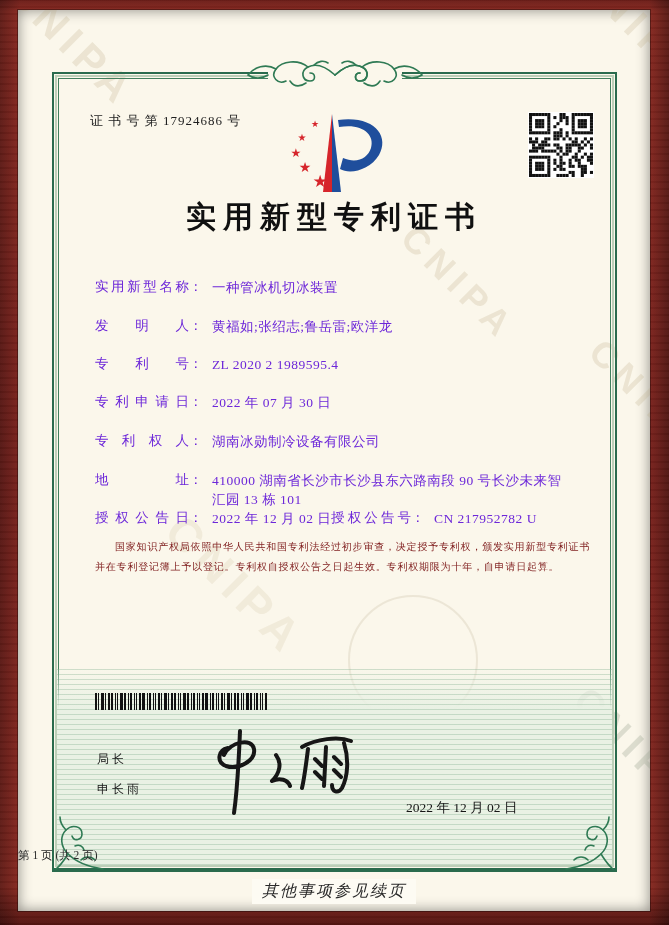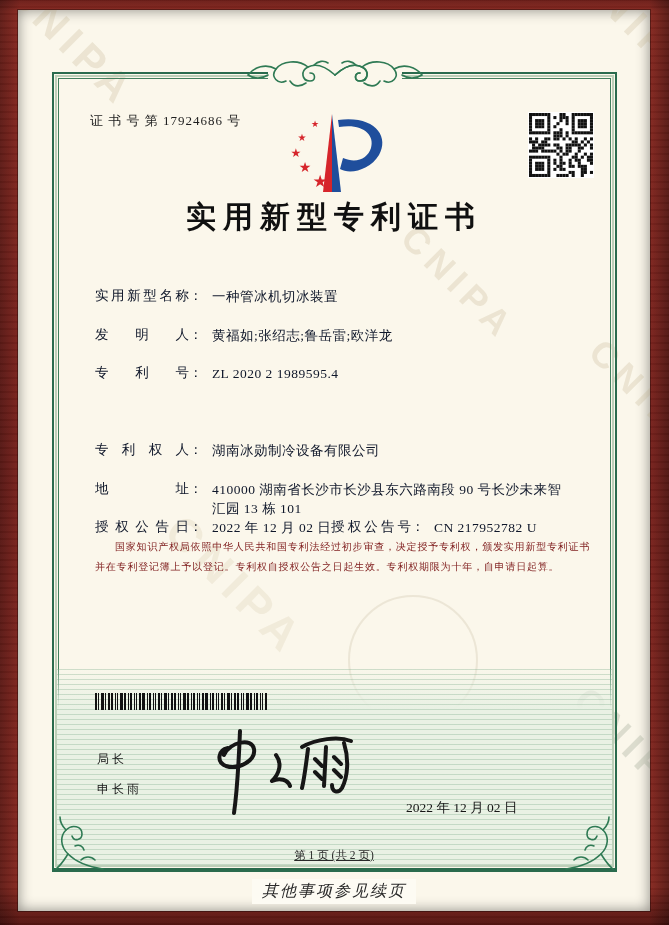--- a/index.html
+++ b/index.html
@@ -41,36 +41,36 @@
   .corner-orn.right { right:-3px; transform:scaleX(-1); }
 
   .cert-no { position:absolute; left:72px; top:102px; font-size:13px; color:#1d1d1d; letter-spacing:1px; }
   .logo { position:absolute; left:264px; top:100px; width:110px; height:92px; }
   .qr { position:absolute; left:510px; top:102px; width:66px; height:66px; background:#fff; padding:1px; }
   .title {
     position:absolute; left:0; right:0; top:187px; text-align:center;
     font-family:"Liberation Sans","DejaVu Sans",sans-serif;
     font-size:30px; font-weight:bold; color:#101010; letter-spacing:7px;
   }
-  .field-row { position:absolute; left:77px; width:500px; font-size:13.5px; color:#0f172a;margin-top:9px; }
+  .field-row { position:absolute; left:77px; width:500px; font-size:13.5px; color:#6d28d9; }
   .flabel { display:inline-block; width:94px; text-align:justify; text-align-last:justify; vertical-align:top; }
   .fcolon { vertical-align:top; }
   .fvalue { display:inline-block; margin-left:6px; vertical-align:top; white-space:pre-line; line-height:19px; letter-spacing:0.5px; max-width:380px; }
   .pair2 { position:absolute; left:236px; top:0; }
   .pair2 .flabel { width:80px; }
   .paragraphs {
     position:absolute; left:77px; top:527px; width:496px;
     font-size:10px; line-height:19.5px; color:#7f1d1d; letter-spacing:0.8px;
   }
   .paragraphs p { text-indent:2em; }
   .barcode { position:absolute; left:77px; top:683px; width:176px; height:17px; z-index:4; }
   .sig-label { position:absolute; left:79px; font-size:12px; color:#161616; letter-spacing:3px; z-index:4; }
   .sig-svg { position:absolute; left:172px; top:713px; width:175px; height:98px; z-index:4; }
   .sig-date { position:absolute; left:388px; top:789px; font-size:13.5px; color:#161616; z-index:4; }
-  .page-info { position:absolute; left:0; right:0; top:838px; text-align:center; font-size:11.5px; color:#2a2a2a; z-index:4;text-decoration:underline; }
+  .page-info { position:absolute; left:0; right:0; top:838px; font-size:11.5px; color:#2a2a2a; z-index:4; }
   .cont-note {
     position:absolute; left:50%; top:869px; transform:translateX(-50%);
     font-size:16px; font-style:italic; color:#2a2a2a; letter-spacing:2px;
     background:#fdfbf3; padding:2px 10px; z-index:4;
   }
   .seal-ghost { position:absolute; left:330px; top:585px; width:130px; height:130px; border:2px solid rgba(190,178,150,0.25); border-radius:50%; }
   svg { display:block; }
 </style>
 </head>
 <body>
@@ -386,20 +386,24 @@
     <span class="fvalue">一种管冰机切冰装置</span>
   </div>
   <div class="field-row" style="top:307px">
     <span class="flabel">发明人</span><span class="fcolon">：</span>
     <span class="fvalue">黄福如;张绍志;鲁岳雷;欧洋龙</span>
   </div>
   <div class="field-row" style="top:345px">
     <span class="flabel">专利号</span><span class="fcolon">：</span>
     <span class="fvalue">ZL 2020 2 1989595.4</span>
   </div>
+  <div class="field-row" style="top:383px">
+    <span class="flabel">专利申请日</span><span class="fcolon">：</span>
+    <span class="fvalue">2022 年 07 月 30 日</span>
+  </div>
   <div class="field-row" style="top:422px">
     <span class="flabel">专利权人</span><span class="fcolon">：</span>
     <span class="fvalue">湖南冰勋制冷设备有限公司</span>
   </div>
   <div class="field-row" style="top:461px">
     <span class="flabel">地址</span><span class="fcolon">：</span>
     <span class="fvalue">410000 湖南省长沙市长沙县东六路南段 90 号长沙未来智
 汇园 13 栋 101</span>
   </div>
   <div class="field-row" style="top:499px">

